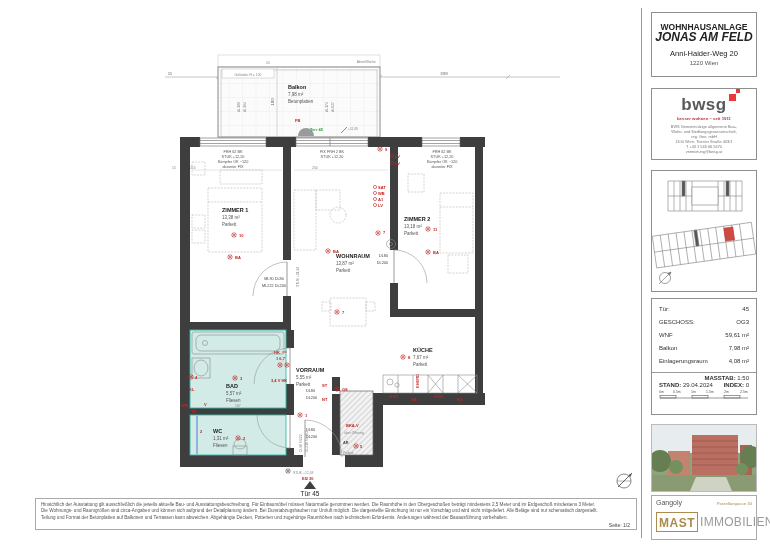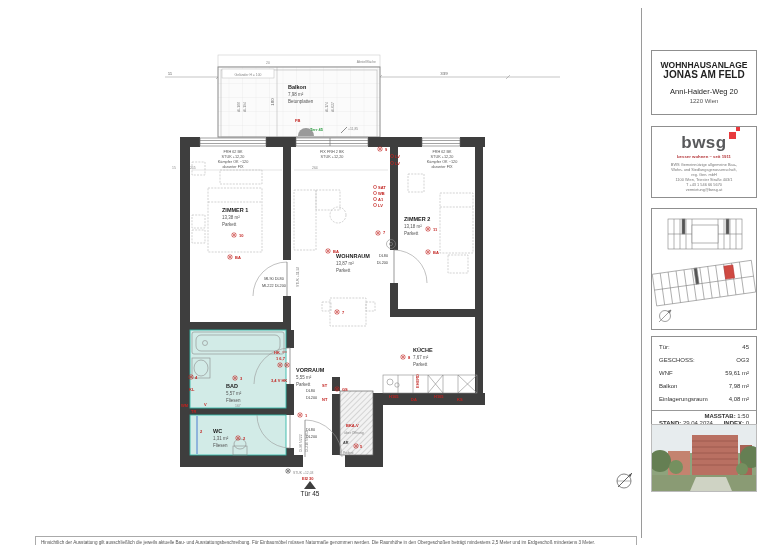--- a/index.html
+++ b/index.html
@@ -1,23 +1,23 @@
 <!DOCTYPE html>
 <html><head>
 <meta charset="utf-8">
 <style>
   html,body{margin:0;padding:0;background:#fff;}
   .sheet{position:relative;width:770px;height:545px;background:#fff;overflow:hidden;
          font-family:"Liberation Sans",sans-serif;color:#222;}
   .vdivider{position:absolute;left:641px;top:8px;width:1px;height:530px;background:#9a9a9a;}
-  .box{position:absolute;border:1px solid #8f8f8f;background:#fff;box-sizing:border-box;margin-top:38px;}
+  .box{position:absolute;border:1px solid #8f8f8f;background:#fff;box-sizing:border-box;}
   
   .titlebox{left:651px;top:12px;width:106px;height:65px;text-align:center;}
   .tb1{font-size:8.5px;font-weight:bold;margin-top:9px;line-height:10px;}
-  .tb2{font-size:10px;font-weight:bold;line-height:10px;}
+  .tb2{font-size:12px;font-weight:bold;line-height:10px;font-style:italic;}
   .tb3{font-size:7.5px;margin-top:7px;}
   .tb4{font-size:6px;color:#555;margin-top:2px;}
   
   .bwsgbox{left:651px;top:88px;width:106px;height:72px;text-align:center;}
   .bwsg-logo{position:relative;display:inline-block;margin-top:6px;font-size:17px;font-weight:bold;
              color:#58595b;letter-spacing:0.5px;}
   .sq1{position:absolute;right:-9px;top:-1px;width:7px;height:7px;background:#e8393d;}
   .sq2{position:absolute;right:-13px;top:-6px;width:4px;height:4px;background:#e8393d;}
   .bwsg-tag{font-size:4.3px;font-weight:bold;color:#b5373b;margin-top:1px;}
   .bwsg-org{font-size:3.9px;color:#777;line-height:5px;margin-top:3px;}
@@ -501,20 +501,30 @@
     <rect x="16" y="26" width="22" height="24" fill="#c4836f"></rect>
     <rect x="0" y="50" width="104" height="16" fill="#8a9b74"></rect>
     <polygon points="44,52 74,52 80,66 38,66" fill="#cfd3c4"></polygon>
     <circle cx="8" cy="36" r="11" fill="#657f53"></circle>
     <circle cx="24" cy="42" r="7" fill="#75905f"></circle>
     <circle cx="99" cy="32" r="11" fill="#657f53"></circle>
     <circle cx="90" cy="44" r="6" fill="#75905f"></circle>
   </svg>
 </div>
 
+<div class="box mastbox" style="border-color:#aaa;">
+  <div class="mrow1">
+    <span class="gangoly">Gangoly</span>
+    <span class="porz">Porzellangasse 34</span>
+  </div>
+  <div class="mrow2">
+    <span class="mast">MAST</span>
+    <span class="immo">IMMOBILIEN</span>
+  </div>
+</div>
 
 <div class="box discbox" style="border-color:#aaa;">
   <div class="dline">Hinsichtlich der Ausstattung gilt ausschließlich die jeweils aktuelle Bau- und Ausstattungsbeschreibung. Für Einbaumöbel müssen Naturmaße genommen werden. Die Raumhöhe in den Obergeschoßen beträgt mindestens 2,5 Meter und im Erdgeschoß mindestens 3 Meter.</div>
   <div class="dline">Die Wohnungs- und Raumgrößen sind circa-Angaben und können sich aufgrund der Detailplanung ändern. Bei Dunstabzugshauben nur Umluft möglich. Die dargestellte Einrichtung ist nur ein Vorschlag und wird nicht mitgeliefert. Alle Beläge sind nur schematisch dargestellt.</div>
   <div class="dline">Teilung und Format der Betonplatten auf Balkonen und Terrassen kann abweichen. Abgehängte Decken, Potterien und zugehörige Raumhöhen nach technischem Erfordernis. Änderungen während der Bauausführung vorbehalten.</div>
   <div class="pagelbl">Seite: 1/2</div>
 </div>
 
 </div>
 

